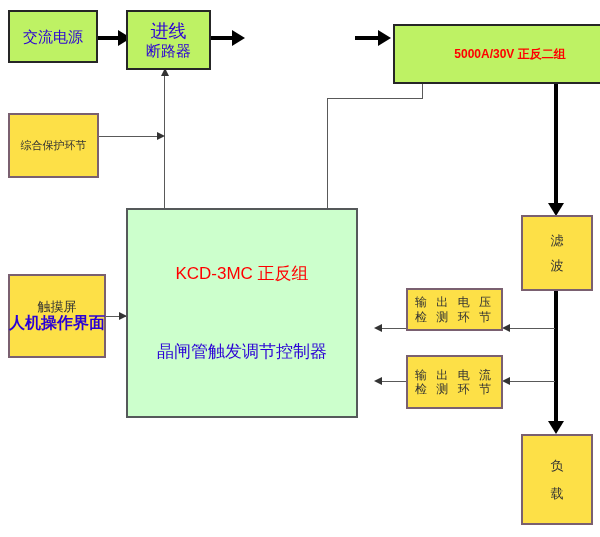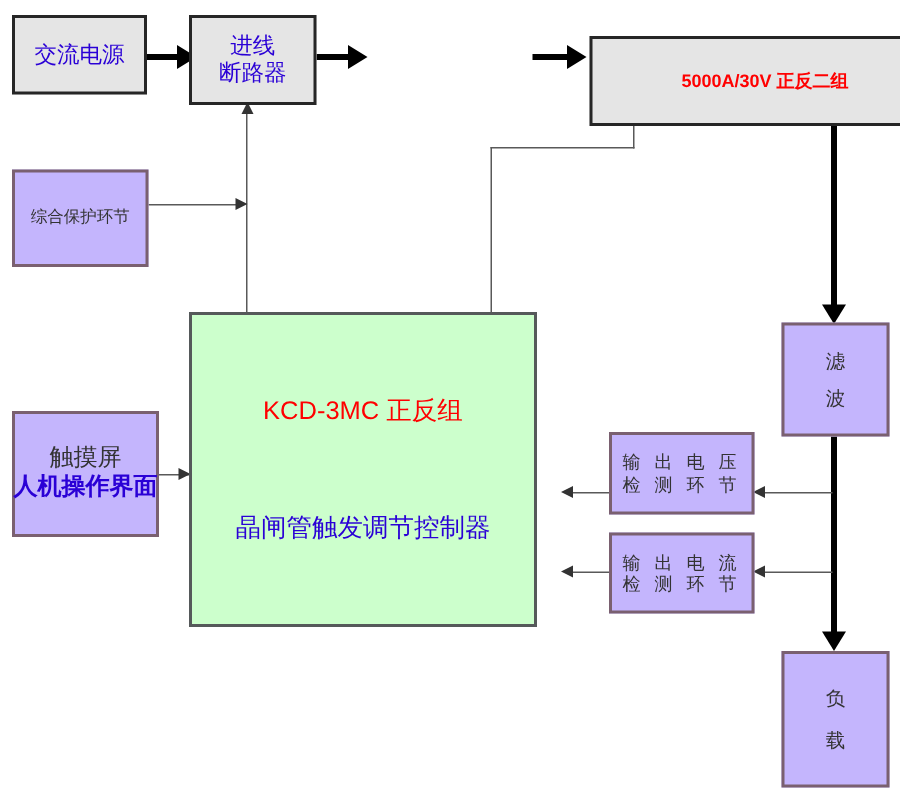--- a/index.html
+++ b/index.html
@@ -2,22 +2,22 @@
 <html><head>
 <meta charset="utf-8">
 <style>
   html,body{margin:0;padding:0;background:#ffffff;}
   body{font-family:"Liberation Sans","DejaVu Sans",sans-serif;}
   #stage{position:relative;width:600px;height:537px;background:#ffffff;overflow:hidden;}
 
   .box{position:absolute;box-sizing:border-box;display:flex;flex-direction:column;
        align-items:center;justify-content:center;text-align:center;}
 
-  .box.purple{background:#e5e5e5;border:2px solid #262626;text-align:right;}
-  .box.pink  {background:#c4b5fd;border:2px solid #7a6070;}
+  .box.purple{background:#bef264;border:2px solid #262626;text-align:right;}
+  .box.pink  {background:#fde047;border:2px solid #7a6070;}
   .box.green {background:#ccffcc;border:2px solid #55595a;}
 
   .t-blue{color:#2a00d6;}
   .t-red {color:#ff0000;}
   .t-dark{color:#333333;}
 
   .line-h{position:absolute;background:#595959;height:1px;}
   .line-v{position:absolute;background:#595959;width:1px;}
   .thick-h{position:absolute;background:#000000;height:4px;}
   .thick-v{position:absolute;background:#000000;width:4px;}
@@ -75,44 +75,44 @@
   <div class="arrow ar-left-thin" style="left:502px;top:324px;"></div>
 
   <div class="line-h" style="left:508px;top:381px;width:47px;"></div>
   <div class="arrow ar-left-thin" style="left:502px;top:377px;"></div>
 
   <div class="box purple" style="left:8px;top:10px;width:90px;height:53px;">
     <span class="ln1 t-blue" style="font-size:15px;">交流电源</span>
   </div>
 
   <div class="box purple" style="left:126px;top:10px;width:85px;height:60px;">
-    <span class="ln1 t-blue" style="font-size:15px;">进线</span>
+    <span class="ln1 t-blue" style="font-size:18px;">进线</span>
     <span class="ln2 t-blue" style="font-size:15px;">断路器</span>
   </div>
 
 
   <div class="box purple" style="left:393px;top:24px;width:234px;height:60px;">
     <span class="ln1 t-red" style="font-size:12px;font-weight:bold;">5000A/30V 正反二组</span>
   </div>
 
   <div class="box pink" style="left:8px;top:113px;width:91px;height:65px;">
     <span class="ln1 t-dark" style="font-size:11px;">综合保护环节</span>
   </div>
 
   <div class="box pink" style="left:8px;top:274px;width:98px;height:84px;">
-    <span class="ln1 t-dark" style="font-size:16px;margin-bottom:0;">触摸屏</span>
+    <span class="ln1 t-dark" style="font-size:13px;margin-bottom:0;">触摸屏</span>
     <span class="ln2 t-blue" style="font-size:16px;font-weight:bold;">人机操作界面</span>
   </div>
 
   <div class="box green" style="left:126px;top:208px;width:232px;height:210px;">
     <span class="ln1 t-red" style="font-size:17px;margin-bottom:58px;">KCD-3MC 正反组</span>
     <span class="ln2 t-blue" style="font-size:17px;">晶闸管触发调节控制器</span>
   </div>
 
-  <div class="box pink" style="left:406px;top:288px;width:97px;height:55px;">
+  <div class="box pink" style="left:406px;top:288px;width:97px;height:43px;">
     <span class="ln1 t-dark sp" style="font-size:12px;">输 出 电 压</span>
     <span class="ln2 t-dark sp" style="font-size:12px;">检 测 环 节</span>
   </div>
 
   <div class="box pink" style="left:406px;top:355px;width:97px;height:54px;">
     <span class="ln1 t-dark sp" style="font-size:12px;">输 出 电 流</span>
     <span class="ln2 t-dark sp" style="font-size:12px;">检 测 环 节</span>
   </div>
 
   <div class="box pink" style="left:521px;top:215px;width:72px;height:76px;">

